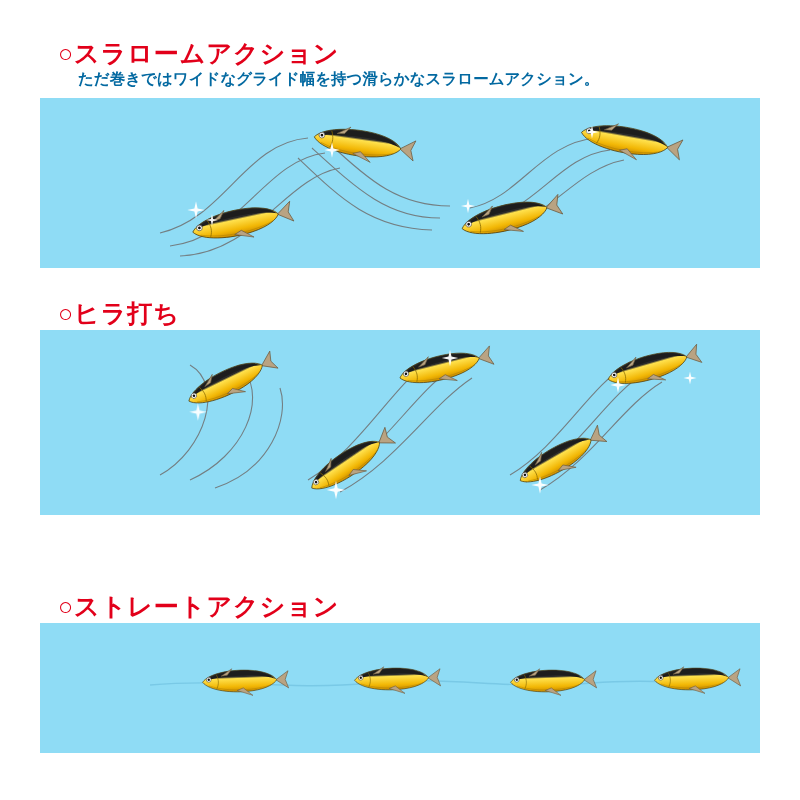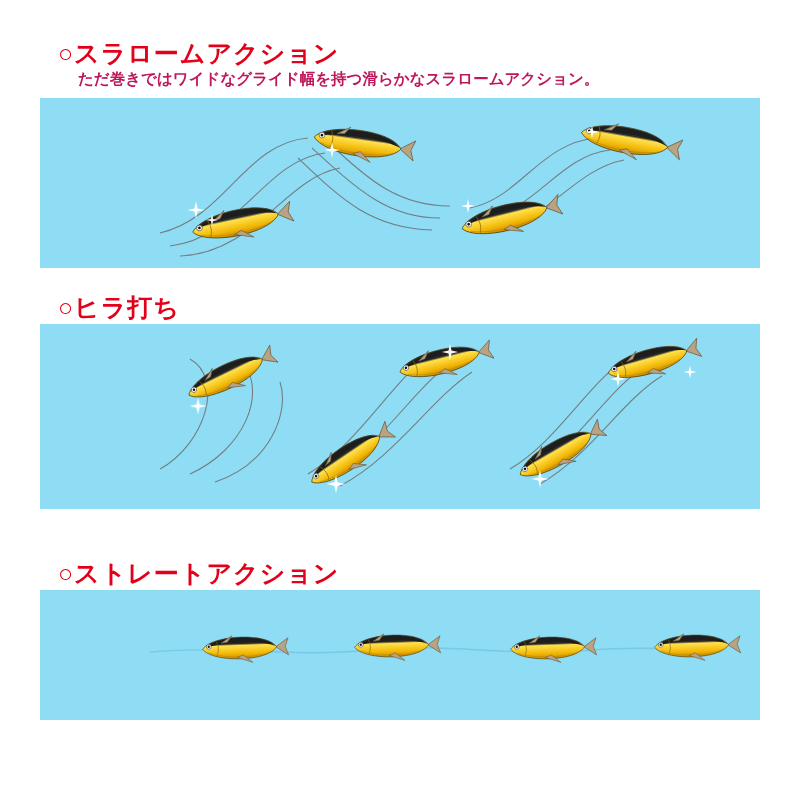--- a/index.html
+++ b/index.html
@@ -20,37 +20,37 @@
     width: 800px;
     height: 800px;
     background: #ffffff;
   }
   .section {
     position: absolute;
     left: 0;
     width: 800px;
   }
   .sec1 { top: 40px; }
-  .sec2 { top: 294px; }
-  .sec3 { top: 560px; }
+  .sec2 { top: 300px; }
+  .sec3 { top: 593px; }
 
   .heading {
     position: relative;
     margin: 0 12px 2px 58px;
     color: #e2001a;
     font-size: 25px;
     font-weight: bold;
     letter-spacing: 1px;
     line-height: 1.1;
     white-space: nowrap;
   }
   .subheading {
     position: relative;
     margin: 0 0 10px 78px;
-    color: #be185d;
+    color: #0369a1;
     font-size: 15.5px;
     font-weight: bold;
     letter-spacing: 0px;
     line-height: 1.2;
     white-space: nowrap;
   }
   .panel {
     position: relative;
     margin-left: 40px;
     width: 720px;

